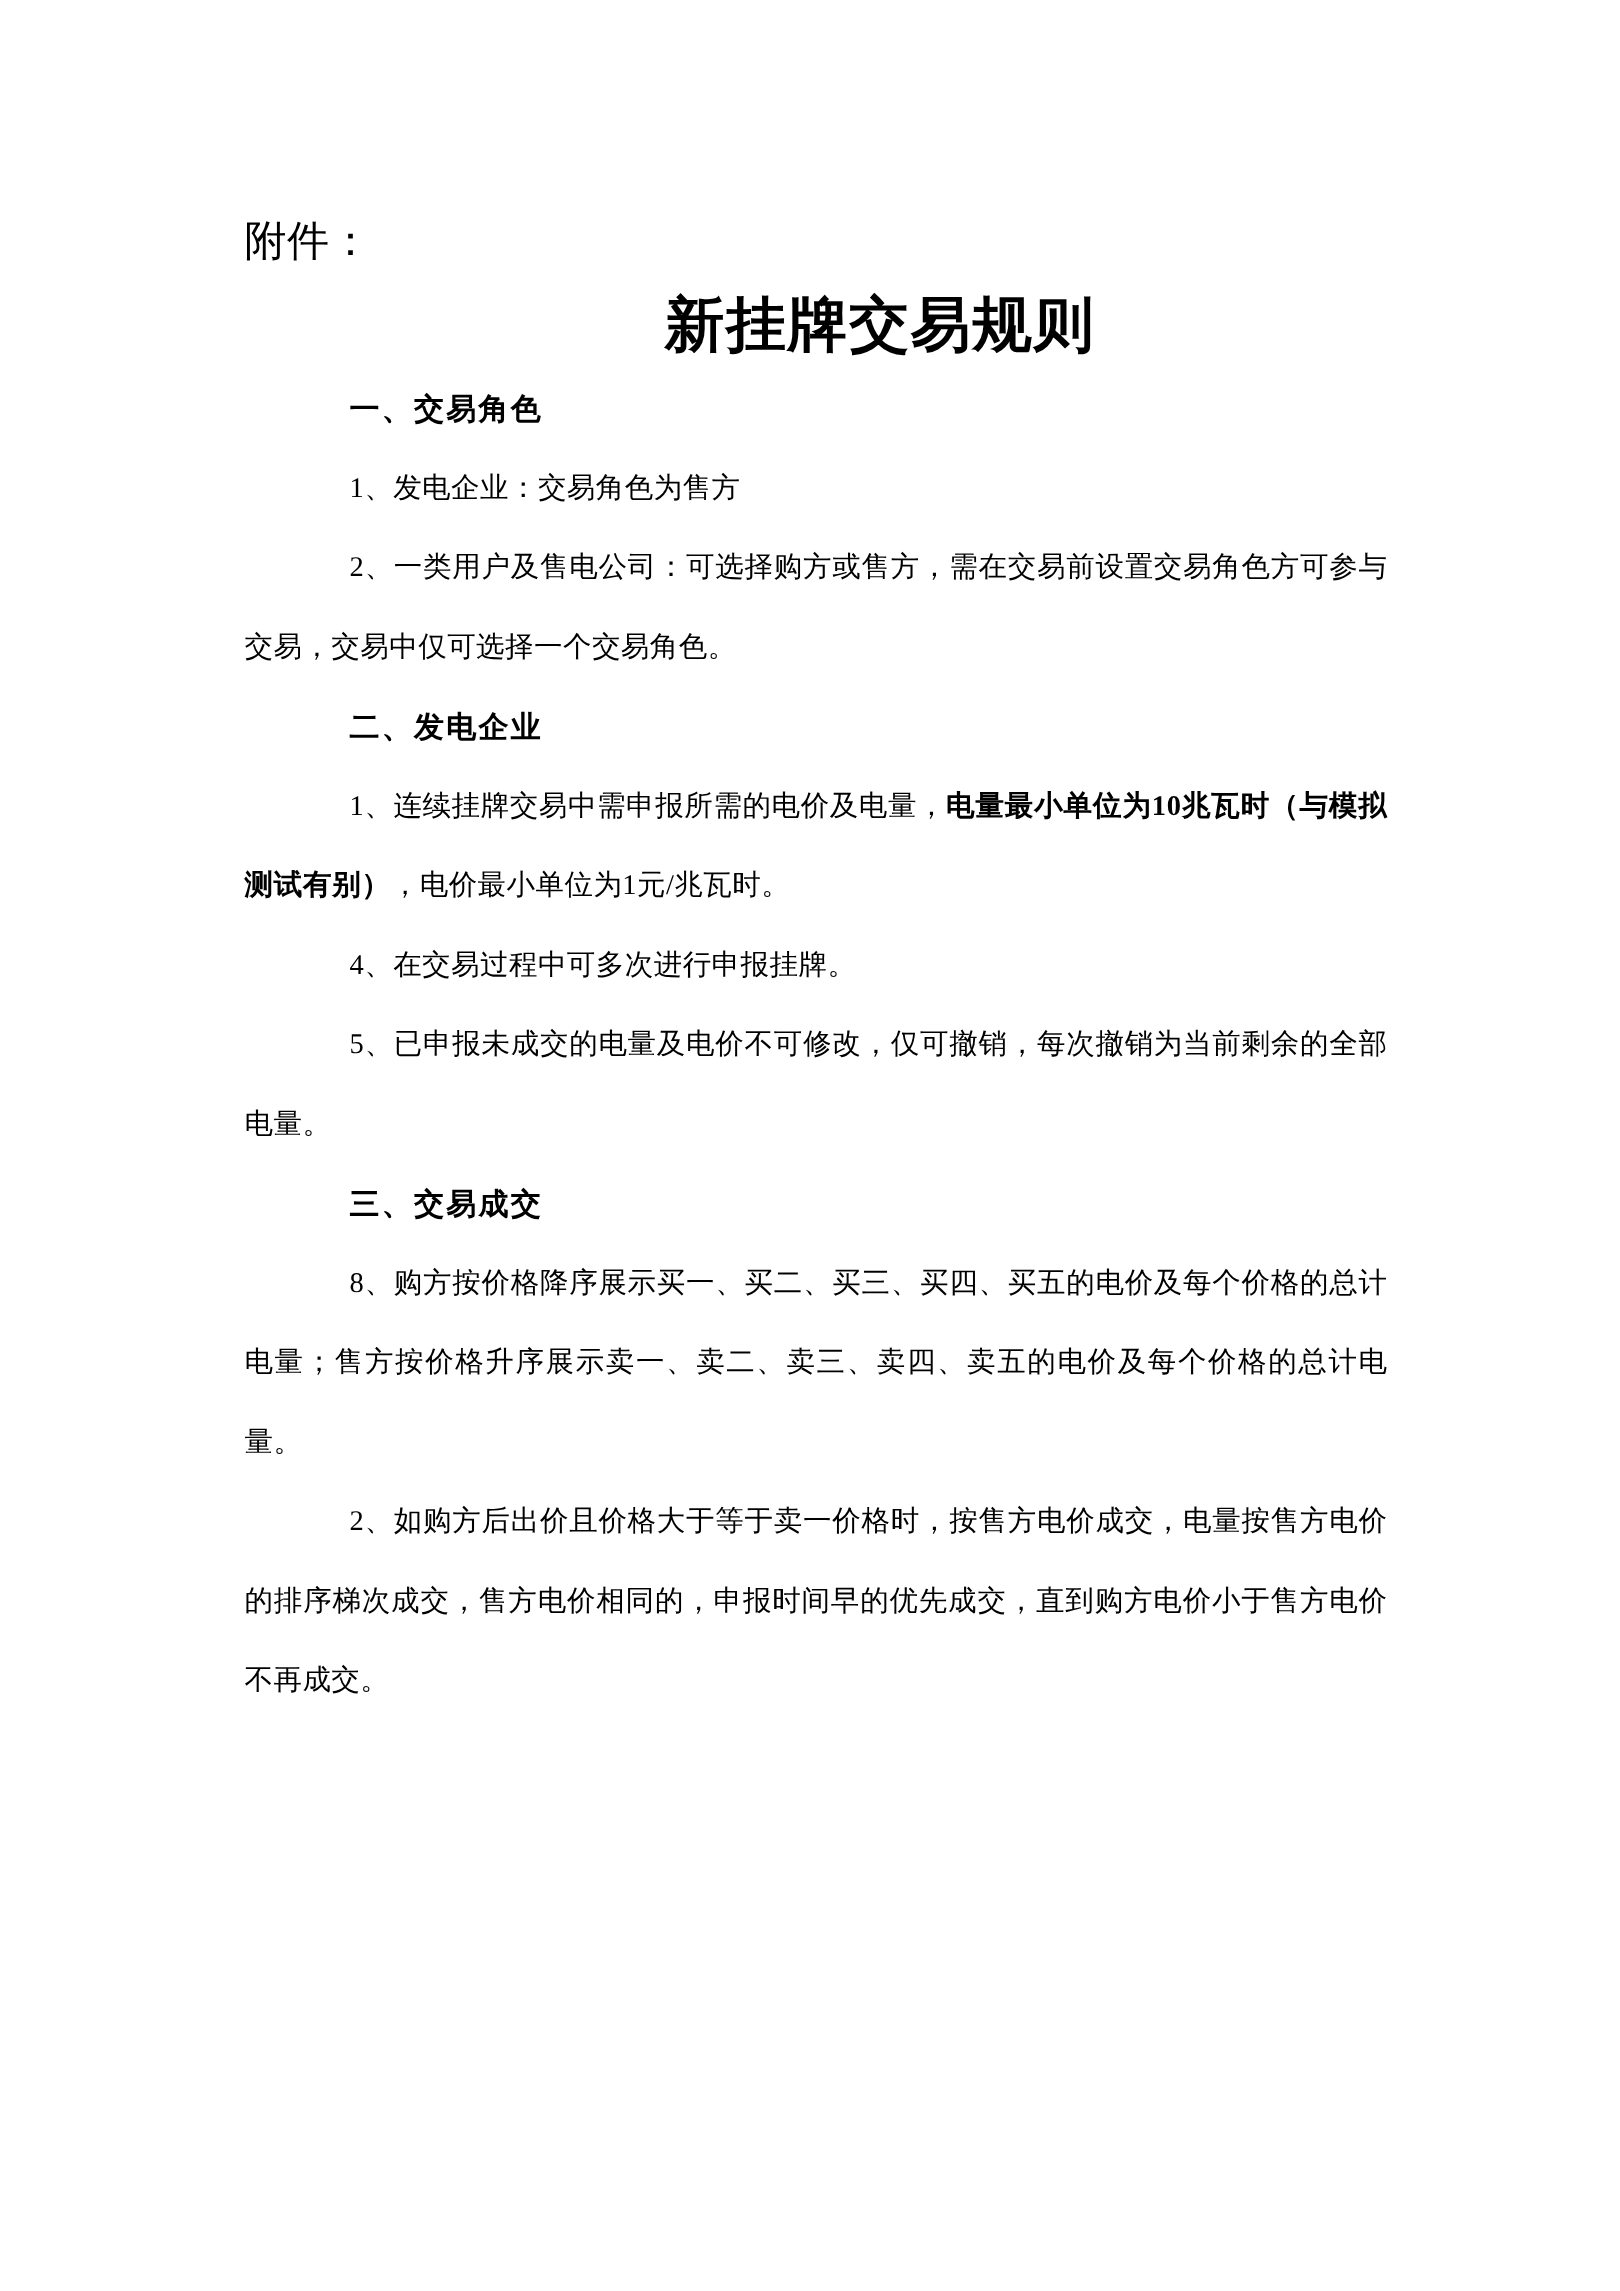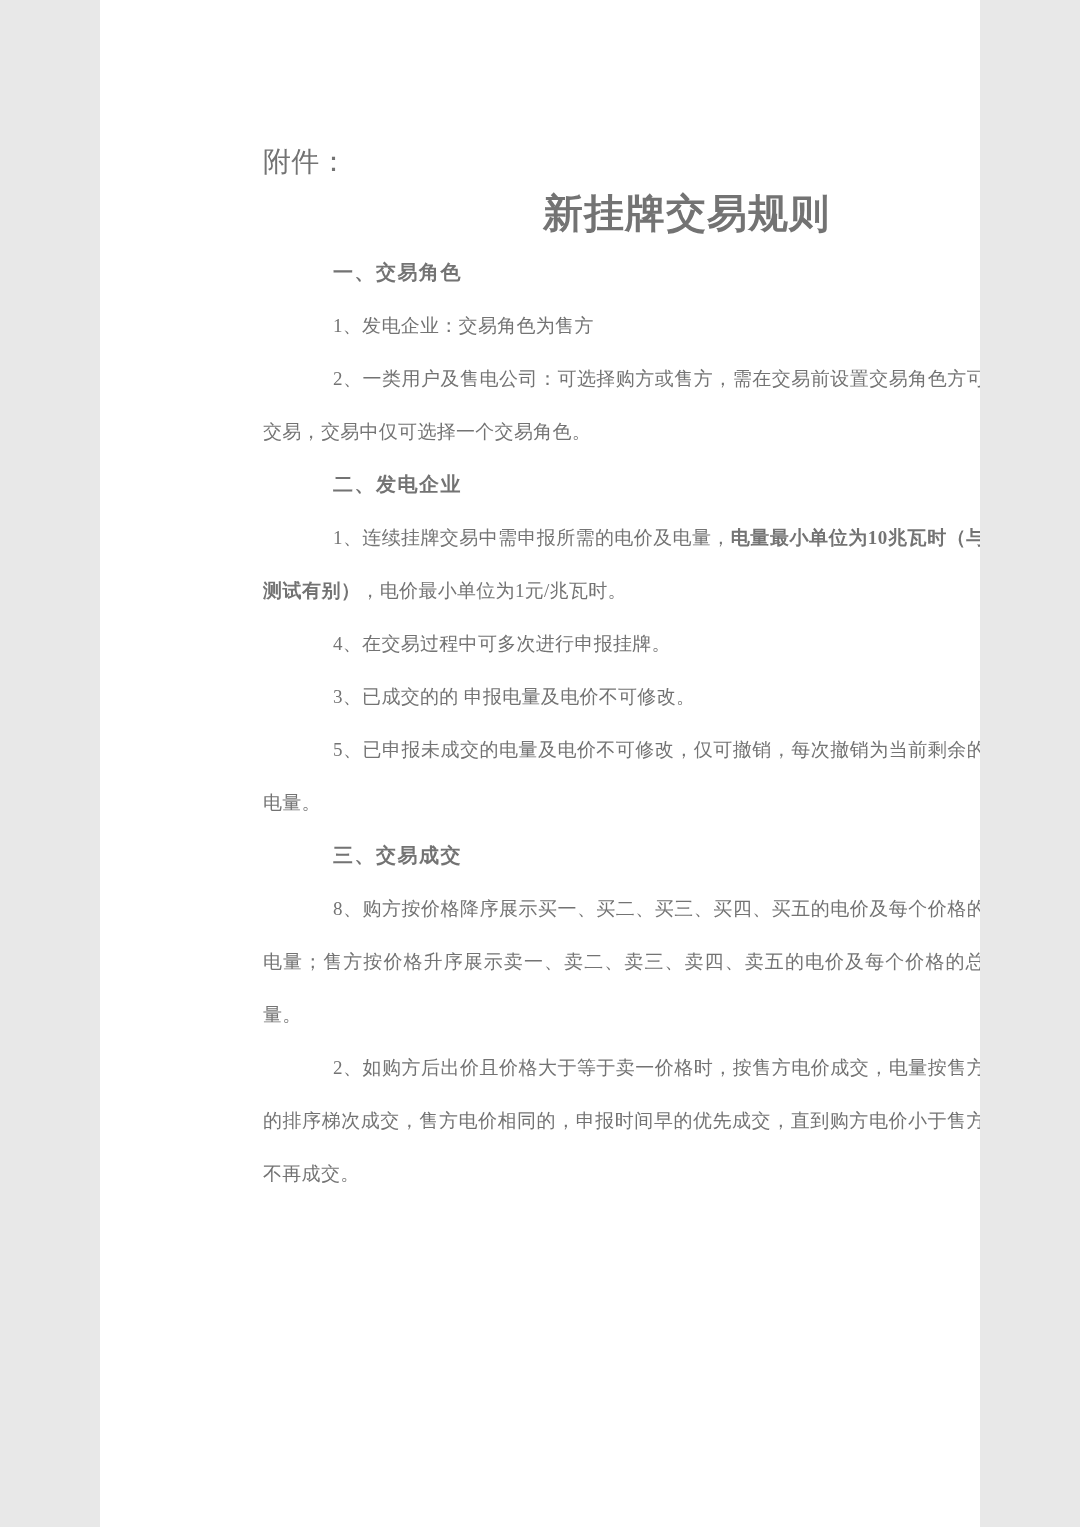--- a/index.html
+++ b/index.html
@@ -1,39 +1,39 @@
 <!DOCTYPE html>
 <html><head>
 <meta charset="utf-8">
 <style>
   * { margin: 0; padding: 0; box-sizing: border-box; }
   html, body { background: #e8e8e8; }
   .page {
     position: relative;
-    width: 880px;
+    width: 1080px;
     height: 1527px;
     margin: 0 auto;
     background: #ffffff;
     overflow: hidden;
     font-family: "Liberation Serif", "DejaVu Serif", serif;
-    color: #737373;
+    color: #000000;
   }
   .content {
     position: absolute;
     left: 163px;
     top: 135px;
     width: 762px;
   }
   .attachment-label {
     font-size: 28px;
     line-height: 53px;
     letter-spacing: 0.3px;
   }
   .doc-title {
-    font-family: Liberation Mono, monospace;
+    font-family: Liberation Sans, sans-serif;
     font-weight: 700;
     font-size: 40px;
     line-height: 58px;
     text-align: center;
     text-indent: 85px; 
     letter-spacing: 1px;
   }
   .section-heading {
     font-family: "DejaVu Sans", "Liberation Sans", sans-serif;
     font-weight: 700;
@@ -68,21 +68,20 @@
     <div>
       <h2 class="section-heading">一、交易角色</h2>
       <p class="para">1、发电企业：交易角色为售方</p>
       <p class="para">2、一类用户及售电公司：可选择购方或售方，需在交易前设置交易角色方可参与交易，交易中仅可选择一个交易角色。</p>
     </div>
 
     <div>
       <h2 class="section-heading">二、发电企业</h2>
       <p class="para"><span class="seg-normal">1、连续挂牌交易中需申报所需的电价及电量，</span><span class="seg-bold">电量最小单位为10兆瓦时（与模拟测试有别）</span><span class="seg-normal">，电价最小单位为1元/兆瓦时。</span></p>
       <p class="para">4、在交易过程中可多次进行申报挂牌。</p>
-      <p class="para">3、已成交的的 申报电量及电价不可修改。</p>
       <p class="para">5、已申报未成交的电量及电价不可修改，仅可撤销，每次撤销为当前剩余的全部电量。</p>
     </div>
 
     <div>
       <h2 class="section-heading">三、交易成交</h2>
       <p class="para">8、购方按价格降序展示买一、买二、买三、买四、买五的电价及每个价格的总计电量；售方按价格升序展示卖一、卖二、卖三、卖四、卖五的电价及每个价格的总计电量。</p>
       <p class="para">2、如购方后出价且价格大于等于卖一价格时，按售方电价成交，电量按售方电价的排序梯次成交，售方电价相同的，申报时间早的优先成交，直到购方电价小于售方电价不再成交。</p>
     </div>
 
   </div>

